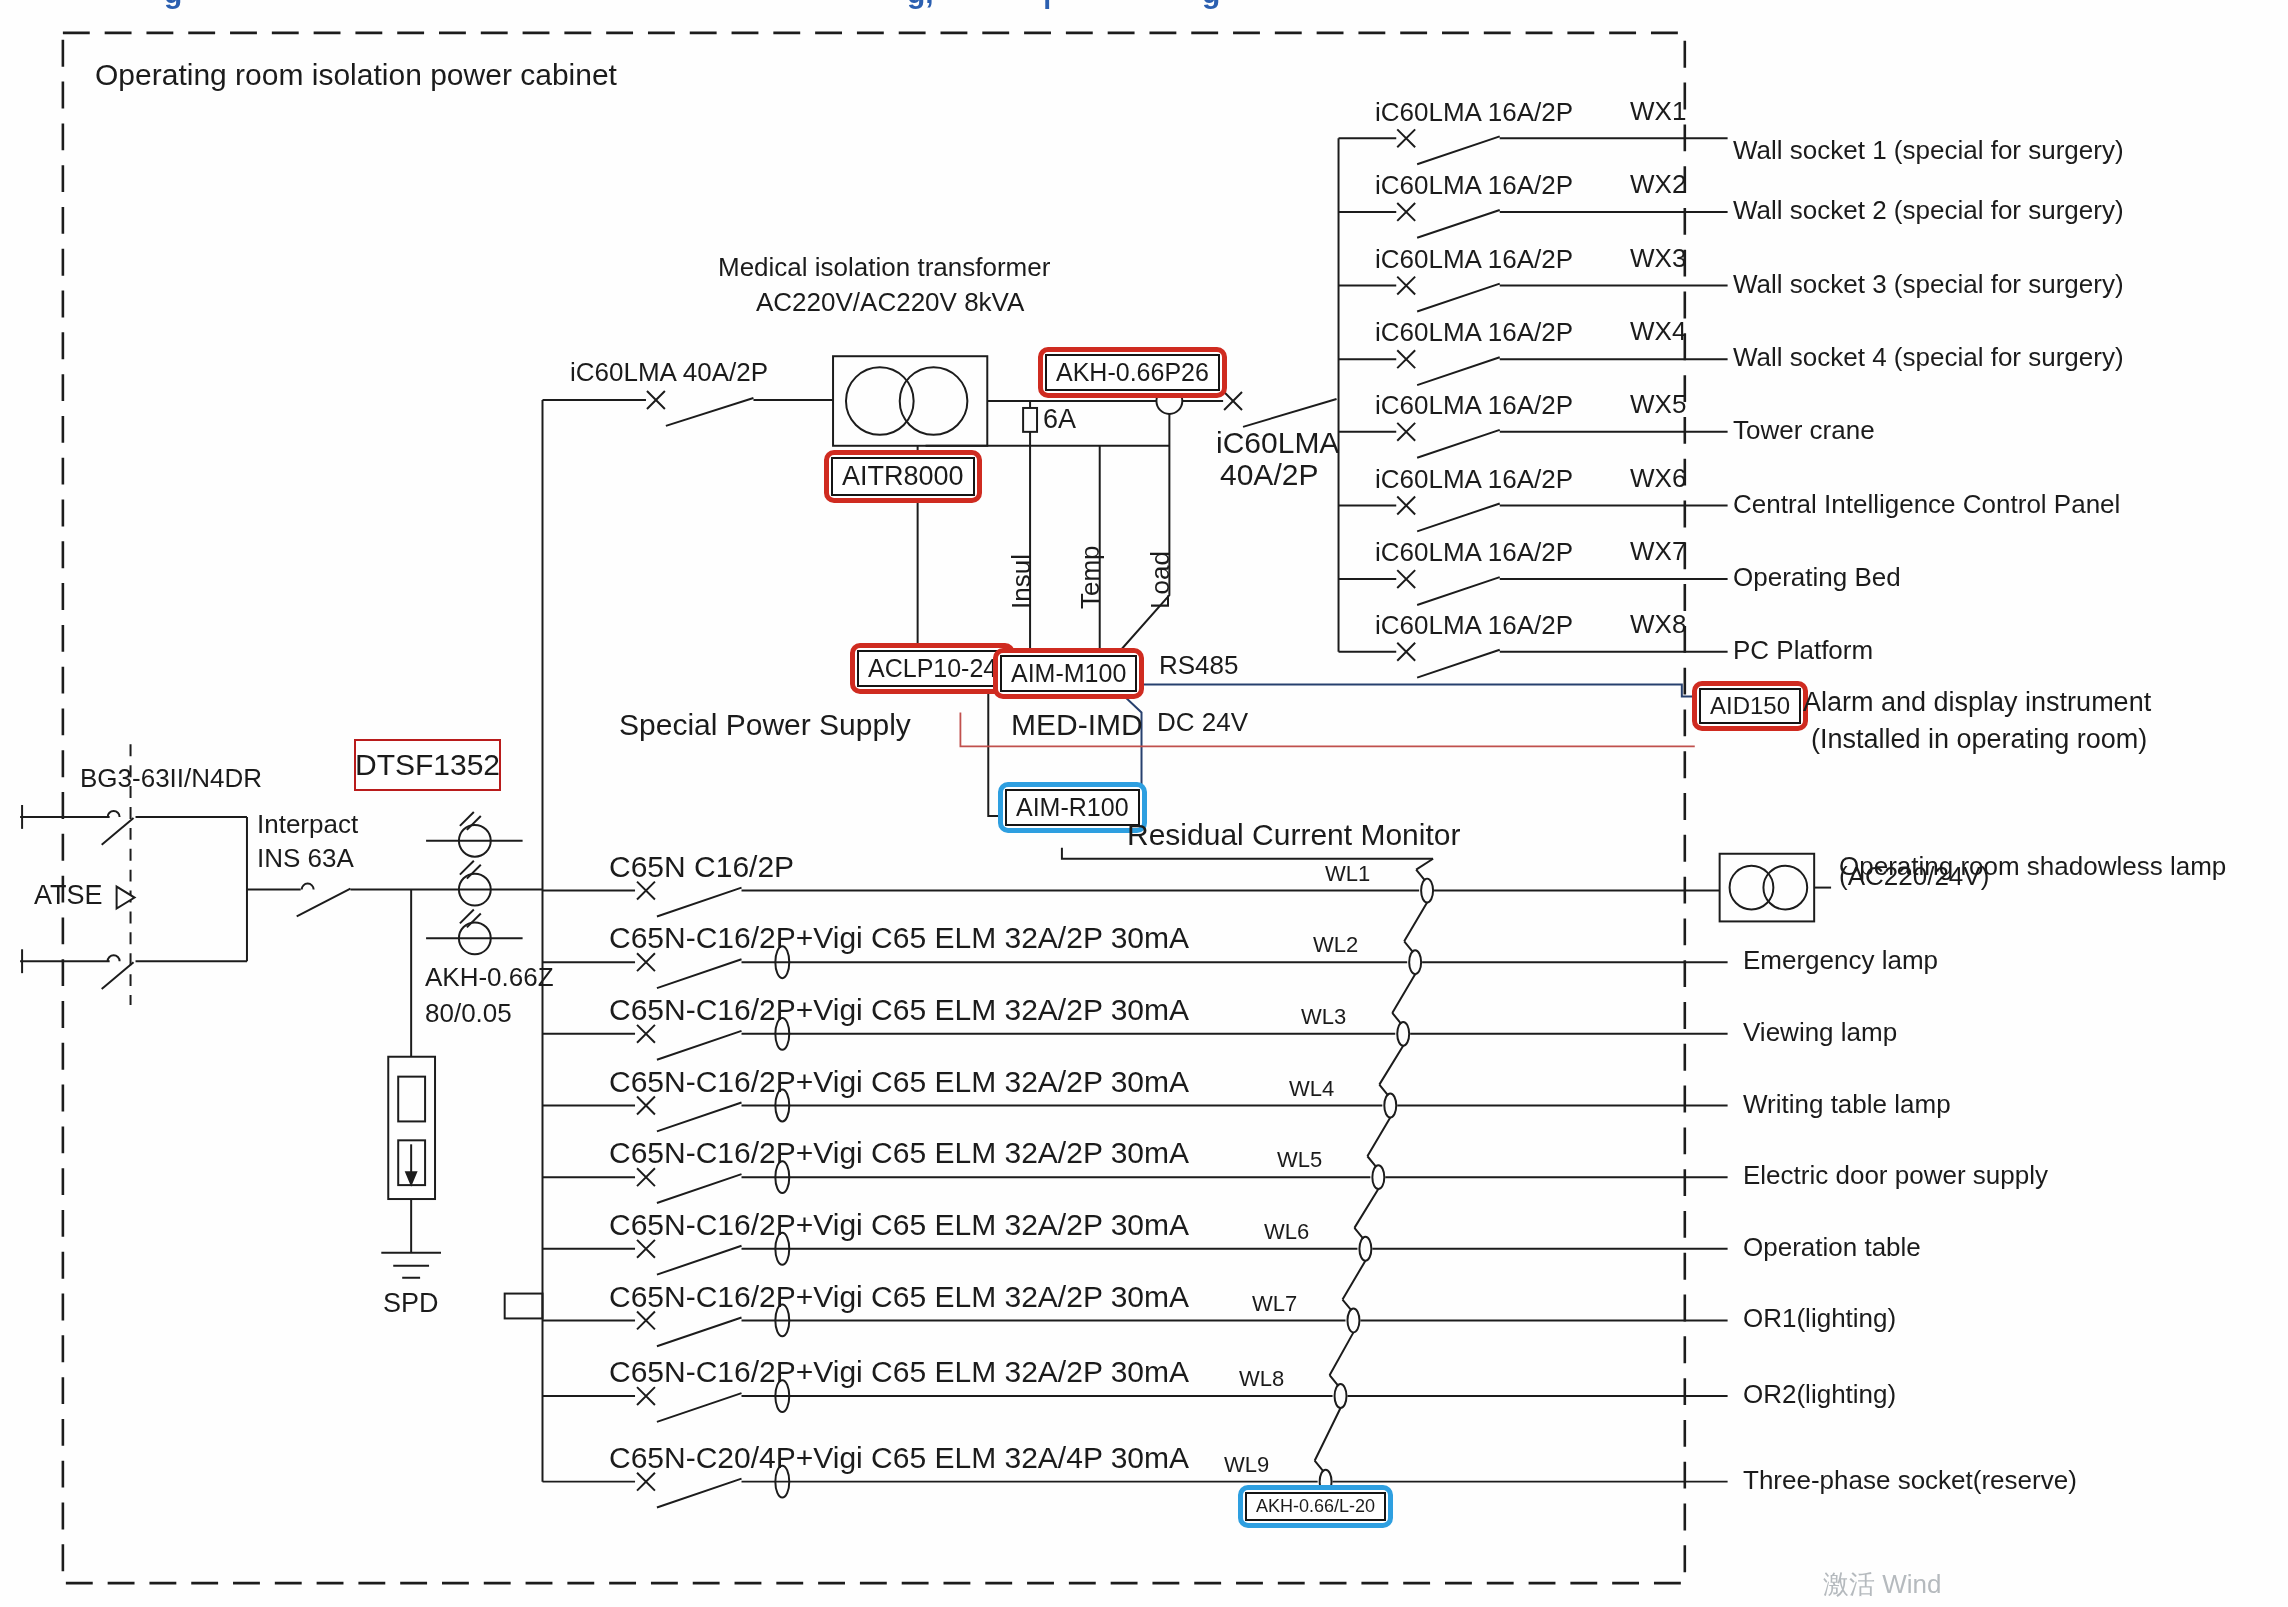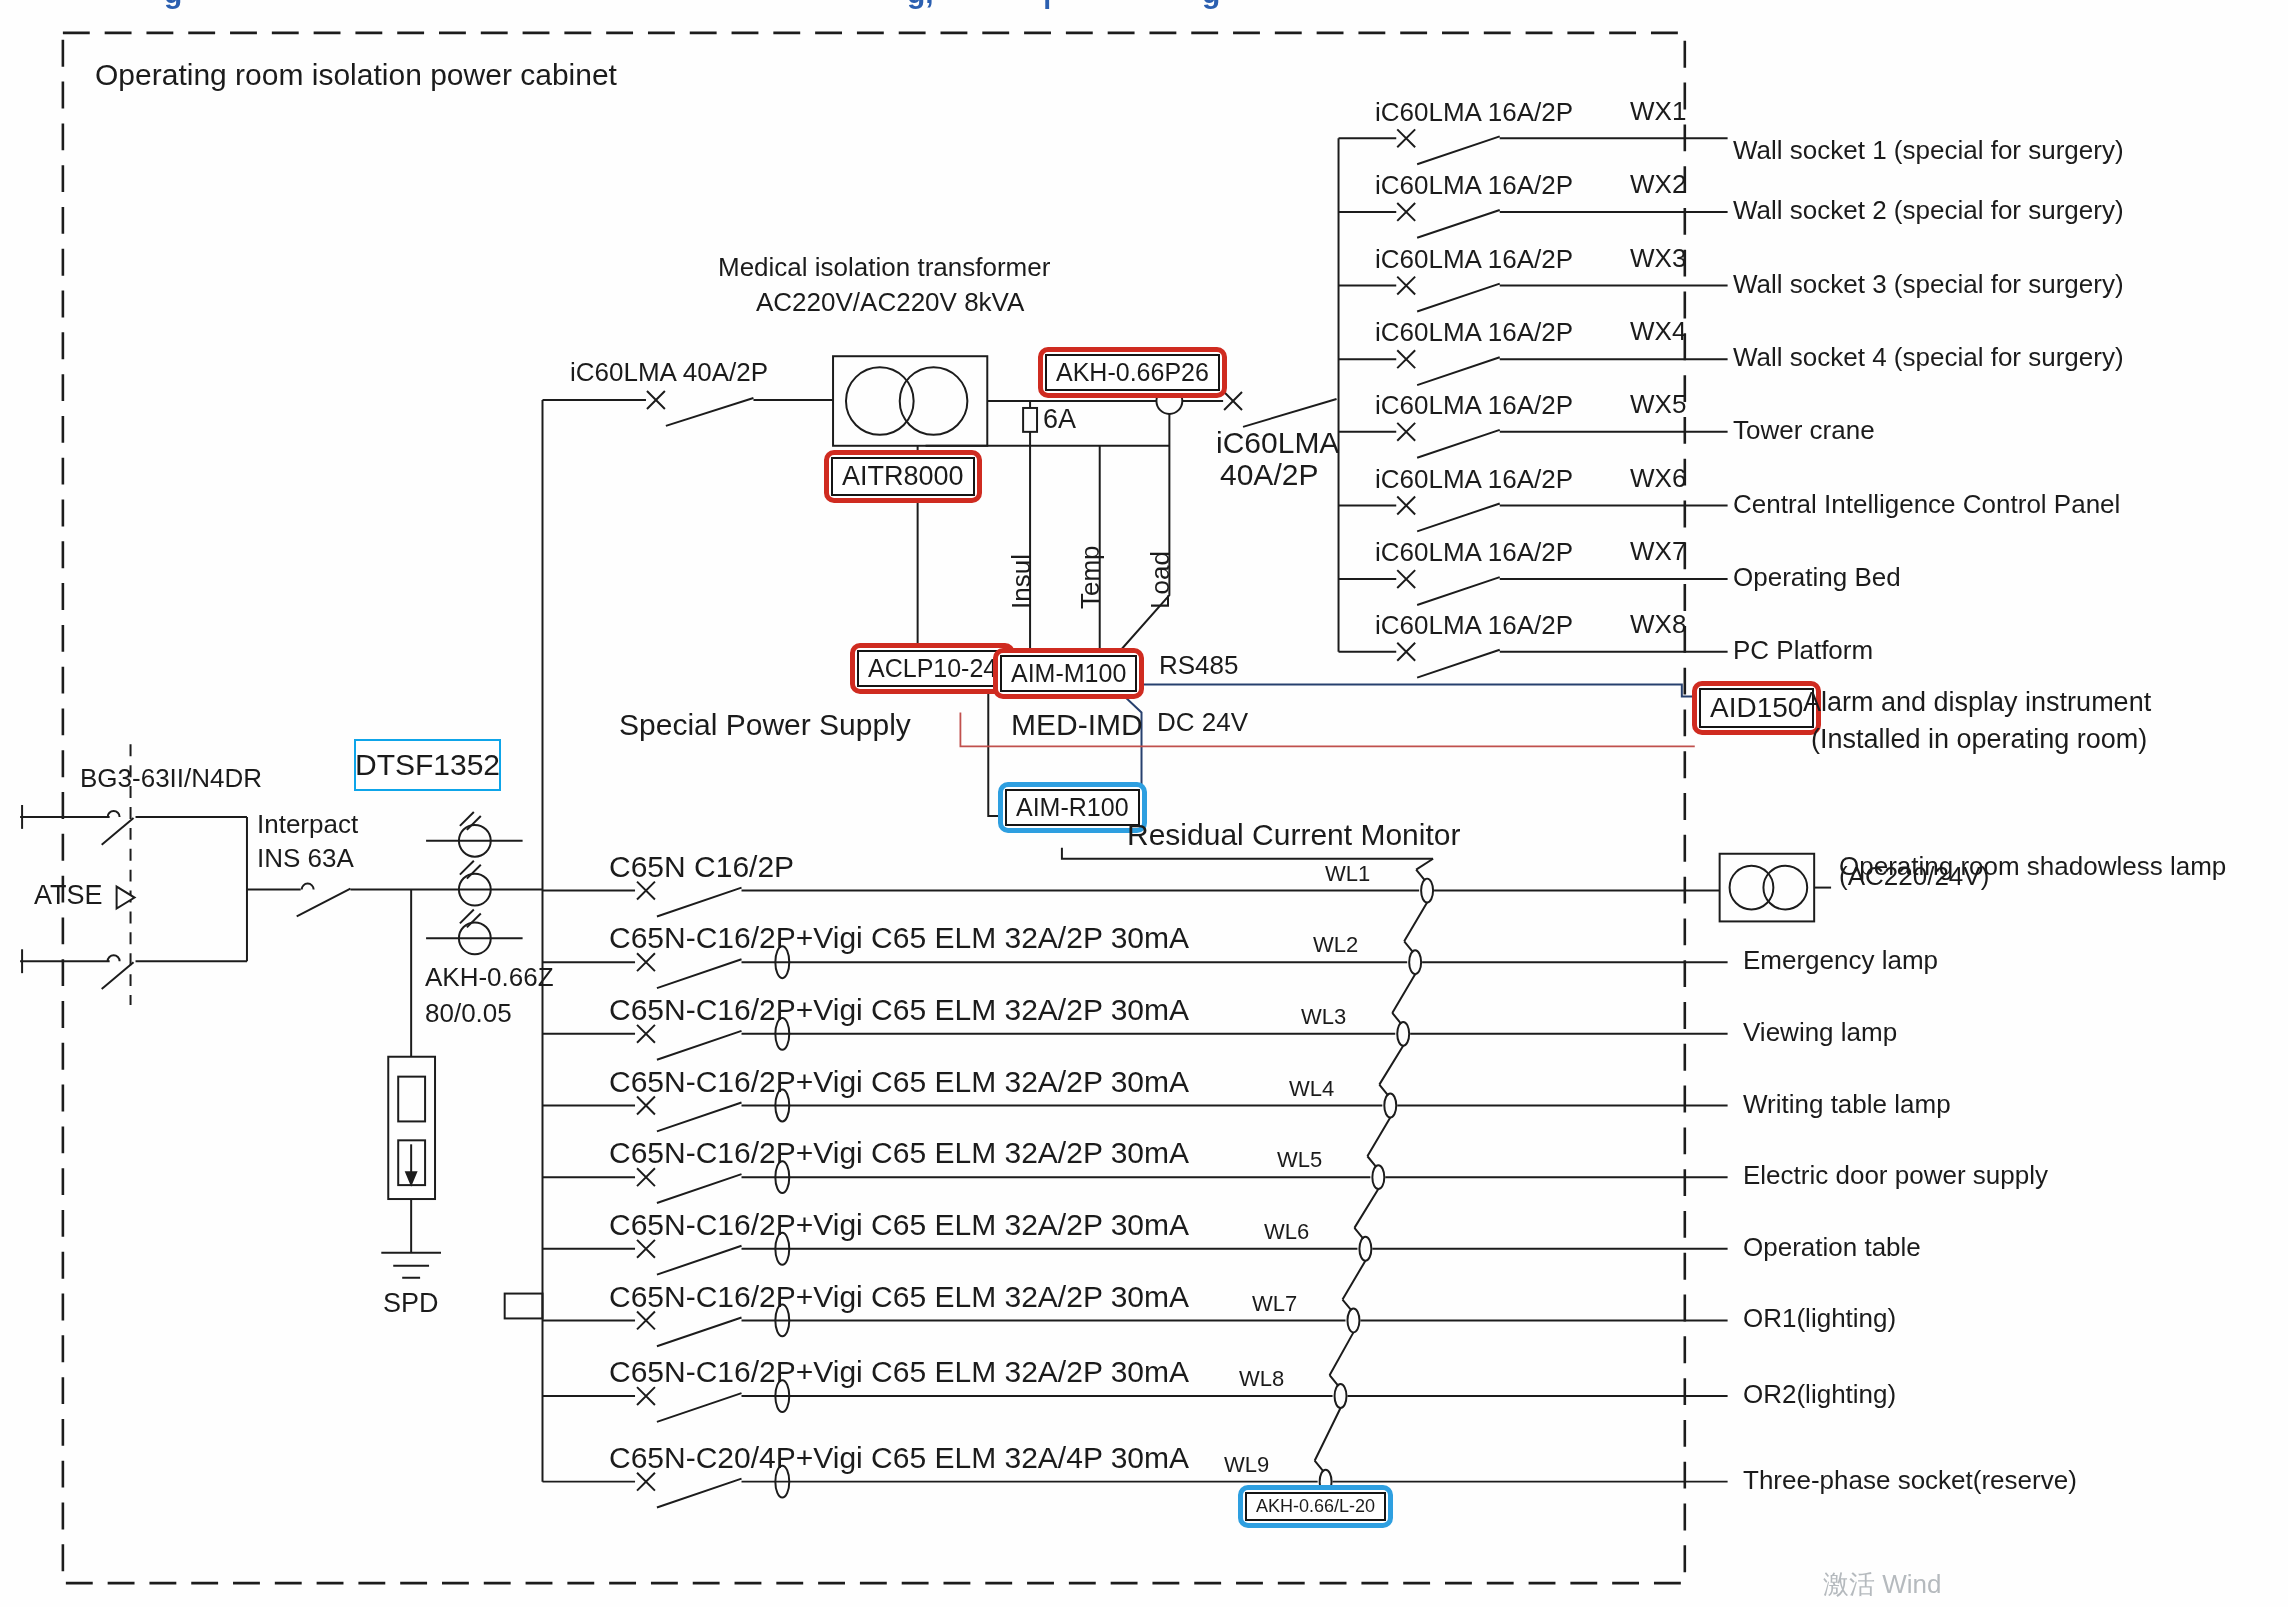--- a/index.html
+++ b/index.html
@@ -6,21 +6,21 @@
   .stage{position:relative;width:2289px;height:1608px;background:#fefefe;
          font-family:"Liberation Sans", sans-serif;color:#1b1b1b;overflow:hidden;}
   svg.wires{position:absolute;left:0;top:0;pointer-events:none;}
   .lbl{position:absolute;white-space:nowrap;line-height:1.12;}
   .f22{font-size:22px;} .f25{font-size:30px;} .f26{font-size:26px;} .f27{font-size:27px;}
   .vlbl{position:absolute;white-space:nowrap;font-size:26px;line-height:29px;
         transform:rotate(-90deg);transform-origin:left bottom;}
   .badge{position:absolute;border:5px solid #cf2b20;border-radius:10px;background:#fff;padding:2px;}
   .badge.blue{border-color:#2e9fe0;}
   .badge .in{border:2px solid #141414;padding:2px 9px;text-align:center;white-space:nowrap;font-size:25px;}
-  .box{position:absolute;border:2px solid #0ea5e9;background:#fff;display:flex;align-items:center;justify-content:center;white-space:nowrap;}
+  .box{position:absolute;border:2px solid #b91c1c;background:#fff;display:flex;align-items:center;justify-content:center;white-space:nowrap;}
   .clip-top{position:absolute;left:0;top:0;width:1393px;height:10px;overflow:hidden;}
   .clip-top span{position:absolute;top:-24px;color:#2b5fb0;font-weight:bold;font-size:30px;}
   .watermark{position:absolute;color:#8f969c;opacity:.65;}
 </style>
 </head>
 <body>
 
 <div class="stage">
 
   <div class="clip-top">
@@ -206,21 +206,21 @@
     <div class="in">AIM-M100</div>
   </div>
   <div class="lbl f25" style="left:1011px;top:708px">MED-IMD</div>
   <div class="lbl f26" style="left:1159px;top:651px">RS485</div>
   <div class="lbl f26" style="left:1157px;top:708px">DC 24V</div>
   <div class="badge blue" style="left:998px;top:782px">
     <div class="in">AIM-R100</div>
   </div>
   <div class="lbl f25" style="left:1127px;top:818px">Residual Current Monitor</div>
   <div class="badge" style="left:1692px;top:681px">
-    <div class="in" style="font-size:28px">AID150</div>
+    <div class="in" style="font-size:24px">AID150</div>
   </div>
   <div class="lbl f27" style="left:1803px;top:687px">Alarm and display instrument</div>
   <div class="lbl f27" style="left:1811px;top:724px">(Installed in operating room)</div>
   <div class="badge blue" style="left:1238px;top:1485px">
     <div class="in" style="font-size:18px">AKH-0.66/L-20</div>
   </div>
 
   <div class="lbl f26" style="left:1375px;top:98px">iC60LMA 16A/2P</div>
   <div class="lbl f26" style="left:1630px;top:97px">WX1</div>
   <div class="lbl f26" style="left:1733px;top:136px">Wall socket 1 (special for surgery)</div>

